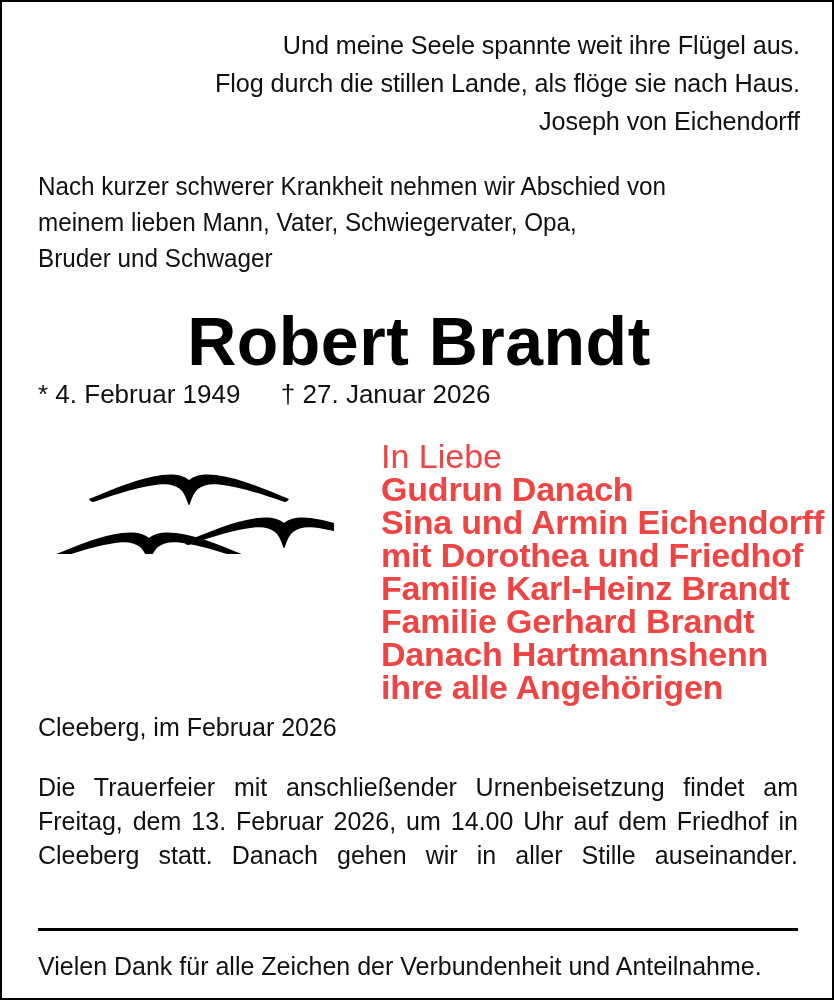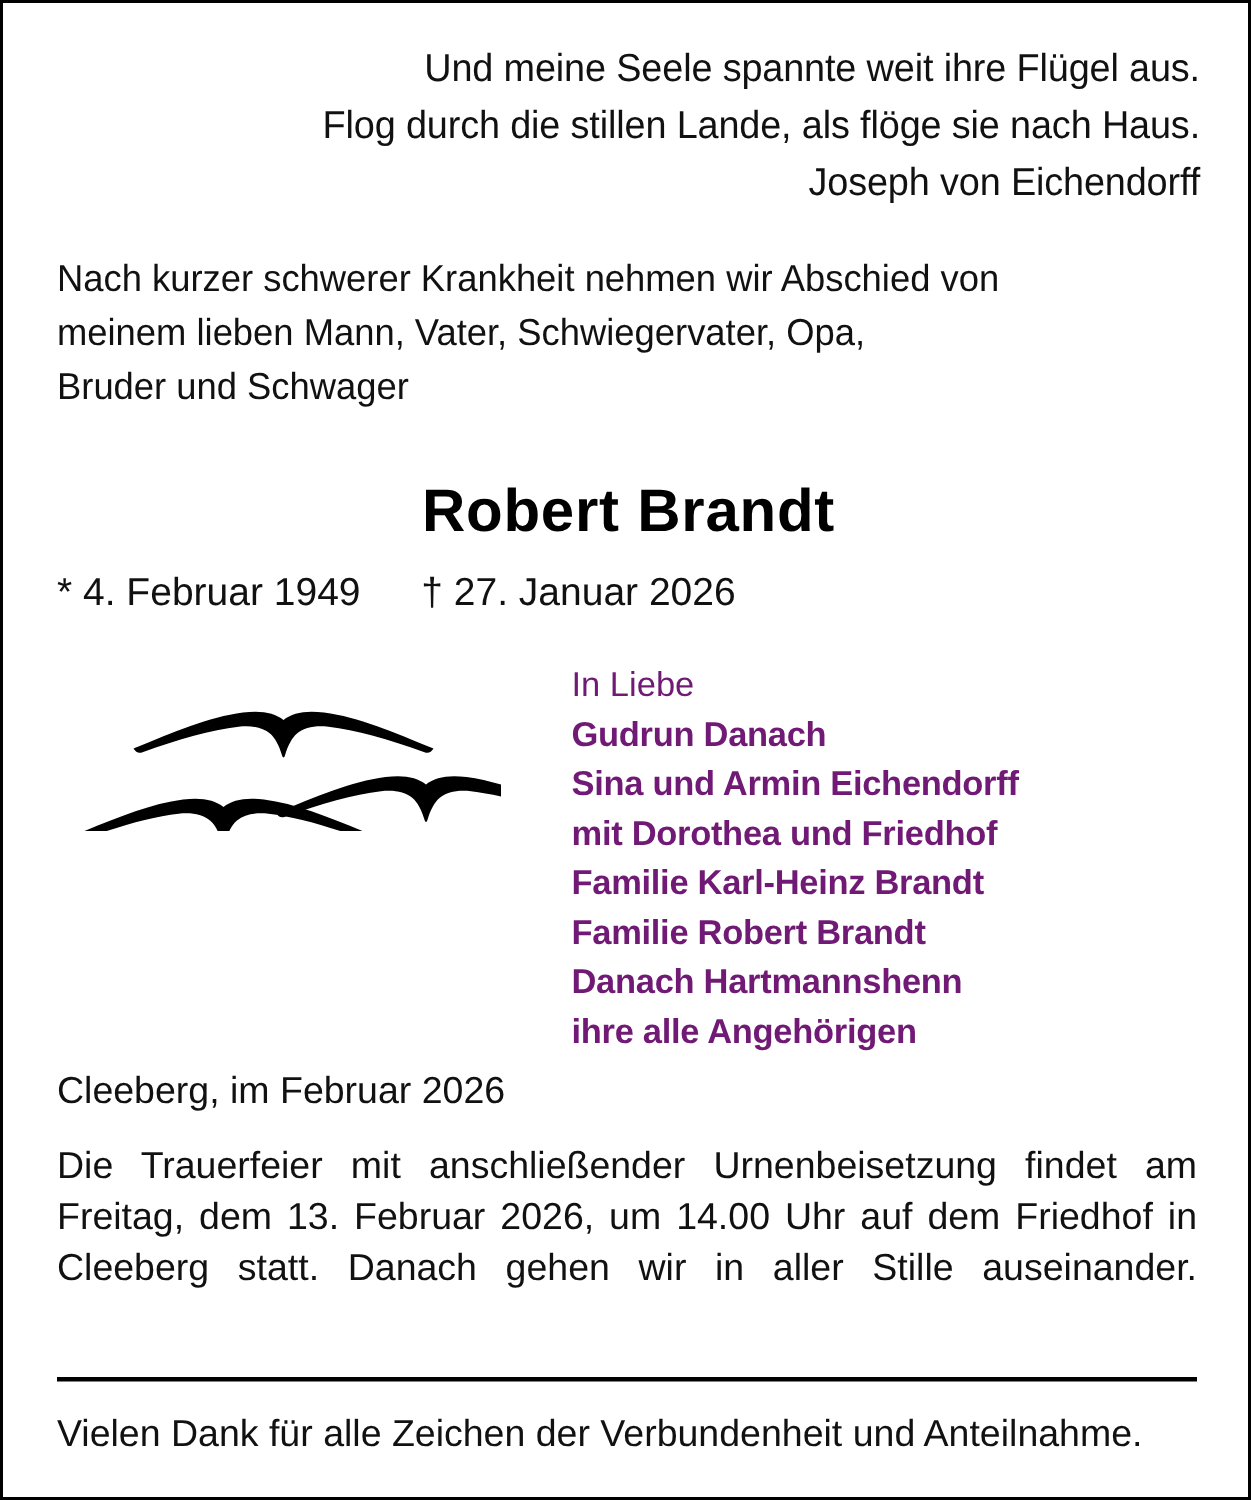--- a/index.html
+++ b/index.html
@@ -48,21 +48,21 @@
     color: #111111;
     text-align: left;
     transform: scaleX(0.97);
     transform-origin: left top;
   }
   .intro span { display: block; white-space: nowrap; }
 
   .name {
     margin-top: 36px;
     text-align: center;
-    font-size: 40px;
+    font-size: 68px;
     font-weight: bold;
     letter-spacing: 0.5px;
     color: #000000;
     line-height: 58px;
   }
   .dates {
     margin-top: 8px;
     font-size: 26px;
     color: #111111;
     line-height: 32px;
@@ -79,23 +79,23 @@
     position: absolute;
     left: 6px;
     top: 4px;
     width: 290px;
     height: 110px;
   }
   .family {
     position: absolute;
     left: 343px;
     top: 0;
-    font-size: 23px;
+    font-size: 34px;
     line-height: 33px;
-    color: #701a75;
+    color: #ef4444;
   }
   .family .inliebe {
     font-weight: normal;
     display: block;
     white-space: nowrap;
   }
   .family .fam-name {
     font-weight: bold;
     display: block;
     white-space: nowrap;
@@ -103,21 +103,21 @@
   }
 
   .place {
     margin-top: 0;
     font-size: 25px;
     line-height: 34px;
     color: #111111;
     white-space: nowrap;
   }
   .ceremony {
-    margin-top: 16px;
+    margin-top: 26px;
     font-size: 25px;
     line-height: 34px;
     color: #111111;
     text-align: justify;
     width: 760px;
   }
   .ceremony::after {
     content: "";
     display: inline-block;
     width: 100%;
@@ -181,21 +181,21 @@
           </g>
         </svg>
       </div>
 
       <div class="family">
         <span class="inliebe">In Liebe</span>
         <span class="fam-name">Gudrun Danach</span>
         <span class="fam-name">Sina und Armin Eichendorff</span>
         <span class="fam-name">mit Dorothea und Friedhof</span>
         <span class="fam-name">Familie Karl-Heinz Brandt</span>
-        <span class="fam-name">Familie Robert Brandt</span>
+        <span class="fam-name">Familie Gerhard Brandt</span>
         <span class="fam-name">Danach Hartmannshenn</span>
         <span class="fam-name">ihre alle Angehörigen</span>
       </div>
 
     </div>
 
     <div class="place">Cleeberg, im Februar 2026</div>
 
     <div class="ceremony">Die Trauerfeier mit anschließender Urnenbeisetzung findet am Freitag, dem 13. Februar 2026, um 14.00 Uhr auf dem Friedhof in Cleeberg statt. Danach gehen wir in aller Stille auseinander.</div>
 

